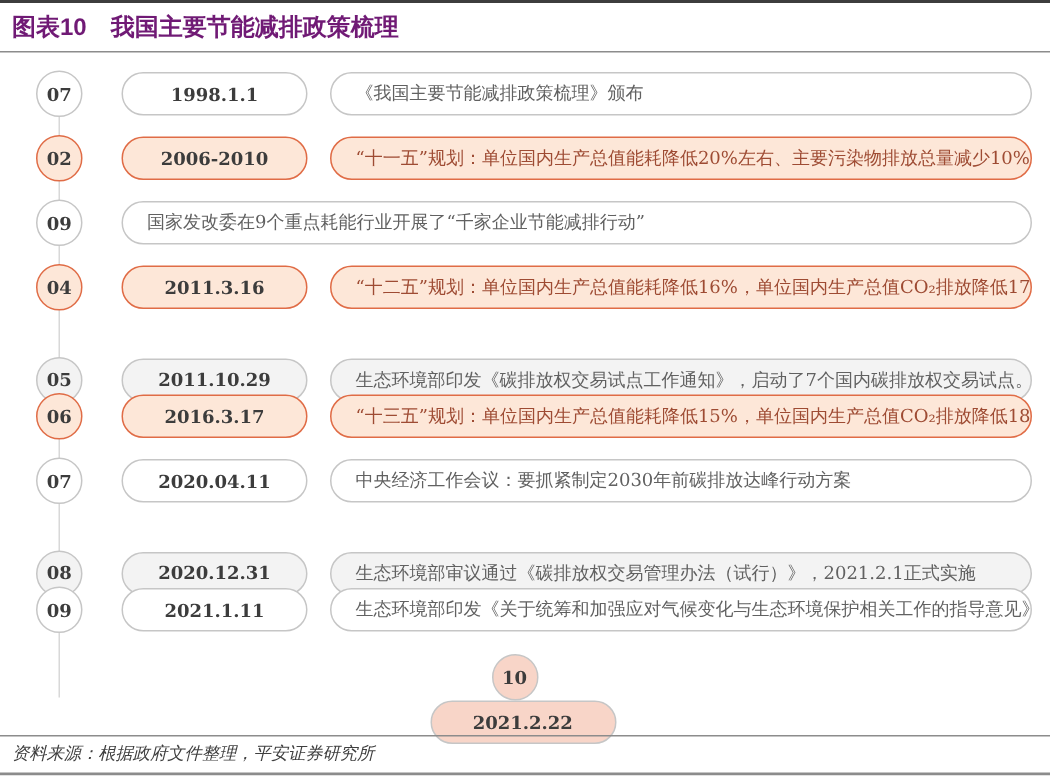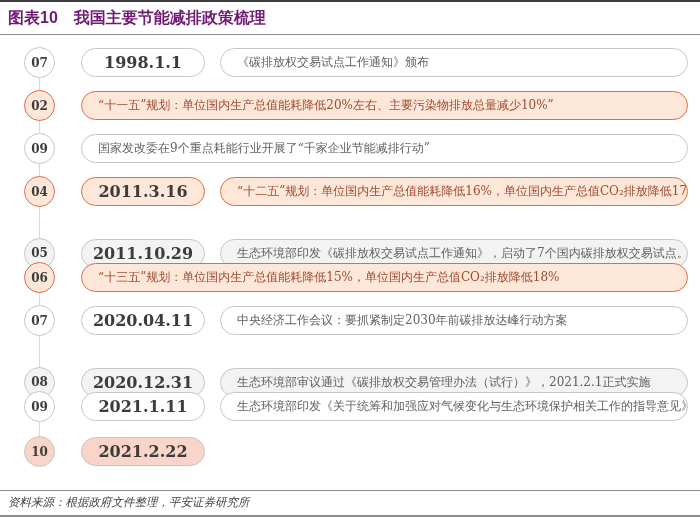--- a/index.html
+++ b/index.html
@@ -38,40 +38,40 @@
     width: 1px; height: 403px;
     background: #d8d8d8;
   }
   .row {
     display: flex;
     align-items: center;
     height: 31px;
     margin-bottom: 12px;
     position: relative;
   }
-  .row:last-child { margin-top: 14px; }
+  .row:last-child { margin-top: 14px; flex-direction: column; }
   .num {
     width: 31px; height: 31px;
     border: 1px solid var(--border_gray, #c6c6c6);
     border-radius: 50%;
     background: #fff;
     display: flex; align-items: center; justify-content: center;
     font-weight: bold; font-size: 12px;
     color: var(--text_dark, #3c3c3c);
     margin-right: 26px;
     position: relative; z-index: 2;
     flex: 0 0 auto;
   }
   .date {
     width: 124px; height: 29px;
     border: 1px solid var(--border_gray, #c6c6c6);
     border-radius: 15px;
     background: #fff;
     display: flex; align-items: center; justify-content: center;
-    font-weight: bold; font-size: 16px;
+    font-weight: bold; font-size: 12px;
     color: var(--text_dark, #3c3c3c);
     margin-right: 15px;
     flex: 0 0 auto;
   }
   .policy {
     flex: 1 1 auto;
     height: 29px;
     border: 1px solid var(--border_gray, #c6c6c6);
     border-radius: 15px;
     background: #fff;
@@ -124,26 +124,27 @@
     <span>我国主要节能减排政策梳理</span>
   </div>
 
   <div class="timeline">
     <div class="connector"></div>
 
     <div class="row">
       <div class="num">07</div>
       <div class="date">1998.1.1</div>
       <div class="policy">
-        <span>《碳排放权交易试点工作通知》颁布</span>
+        <span>《我国主要节能减排政策梳理》颁布</span>
       </div>
     </div>
 
     <div class="row hl-orange">
       <div class="num">02</div>
+      <div class="date">2006-2010</div>
       <div class="policy">
         <span>“十一五”规划：单位国内生产总值能耗降低20%左右、主要污染物排放总量减少10%”</span>
       </div>
     </div>
 
     <div class="row">
       <div class="num">09</div>
       <div class="policy">
         <span>国家发改委在9个重点耗能行业开展了“千家企业节能减排行动”</span>
       </div>
@@ -160,20 +161,21 @@
     <div class="row shaded">
       <div class="num">05</div>
       <div class="date">2011.10.29</div>
       <div class="policy">
         <span>生态环境部印发《碳排放权交易试点工作通知》，启动了7个国内碳排放权交易试点。</span>
       </div>
     </div>
 
     <div class="row hl-orange">
       <div class="num">06</div>
+      <div class="date">2016.3.17</div>
       <div class="policy">
         <span>“十三五”规划：单位国内生产总值能耗降低15%，单位国内生产总值CO₂排放降低18%</span>
       </div>
     </div>
 
     <div class="row">
       <div class="num">07</div>
       <div class="date">2020.04.11</div>
       <div class="policy">
         <span>中央经济工作会议：要抓紧制定2030年前碳排放达峰行动方案</span>

